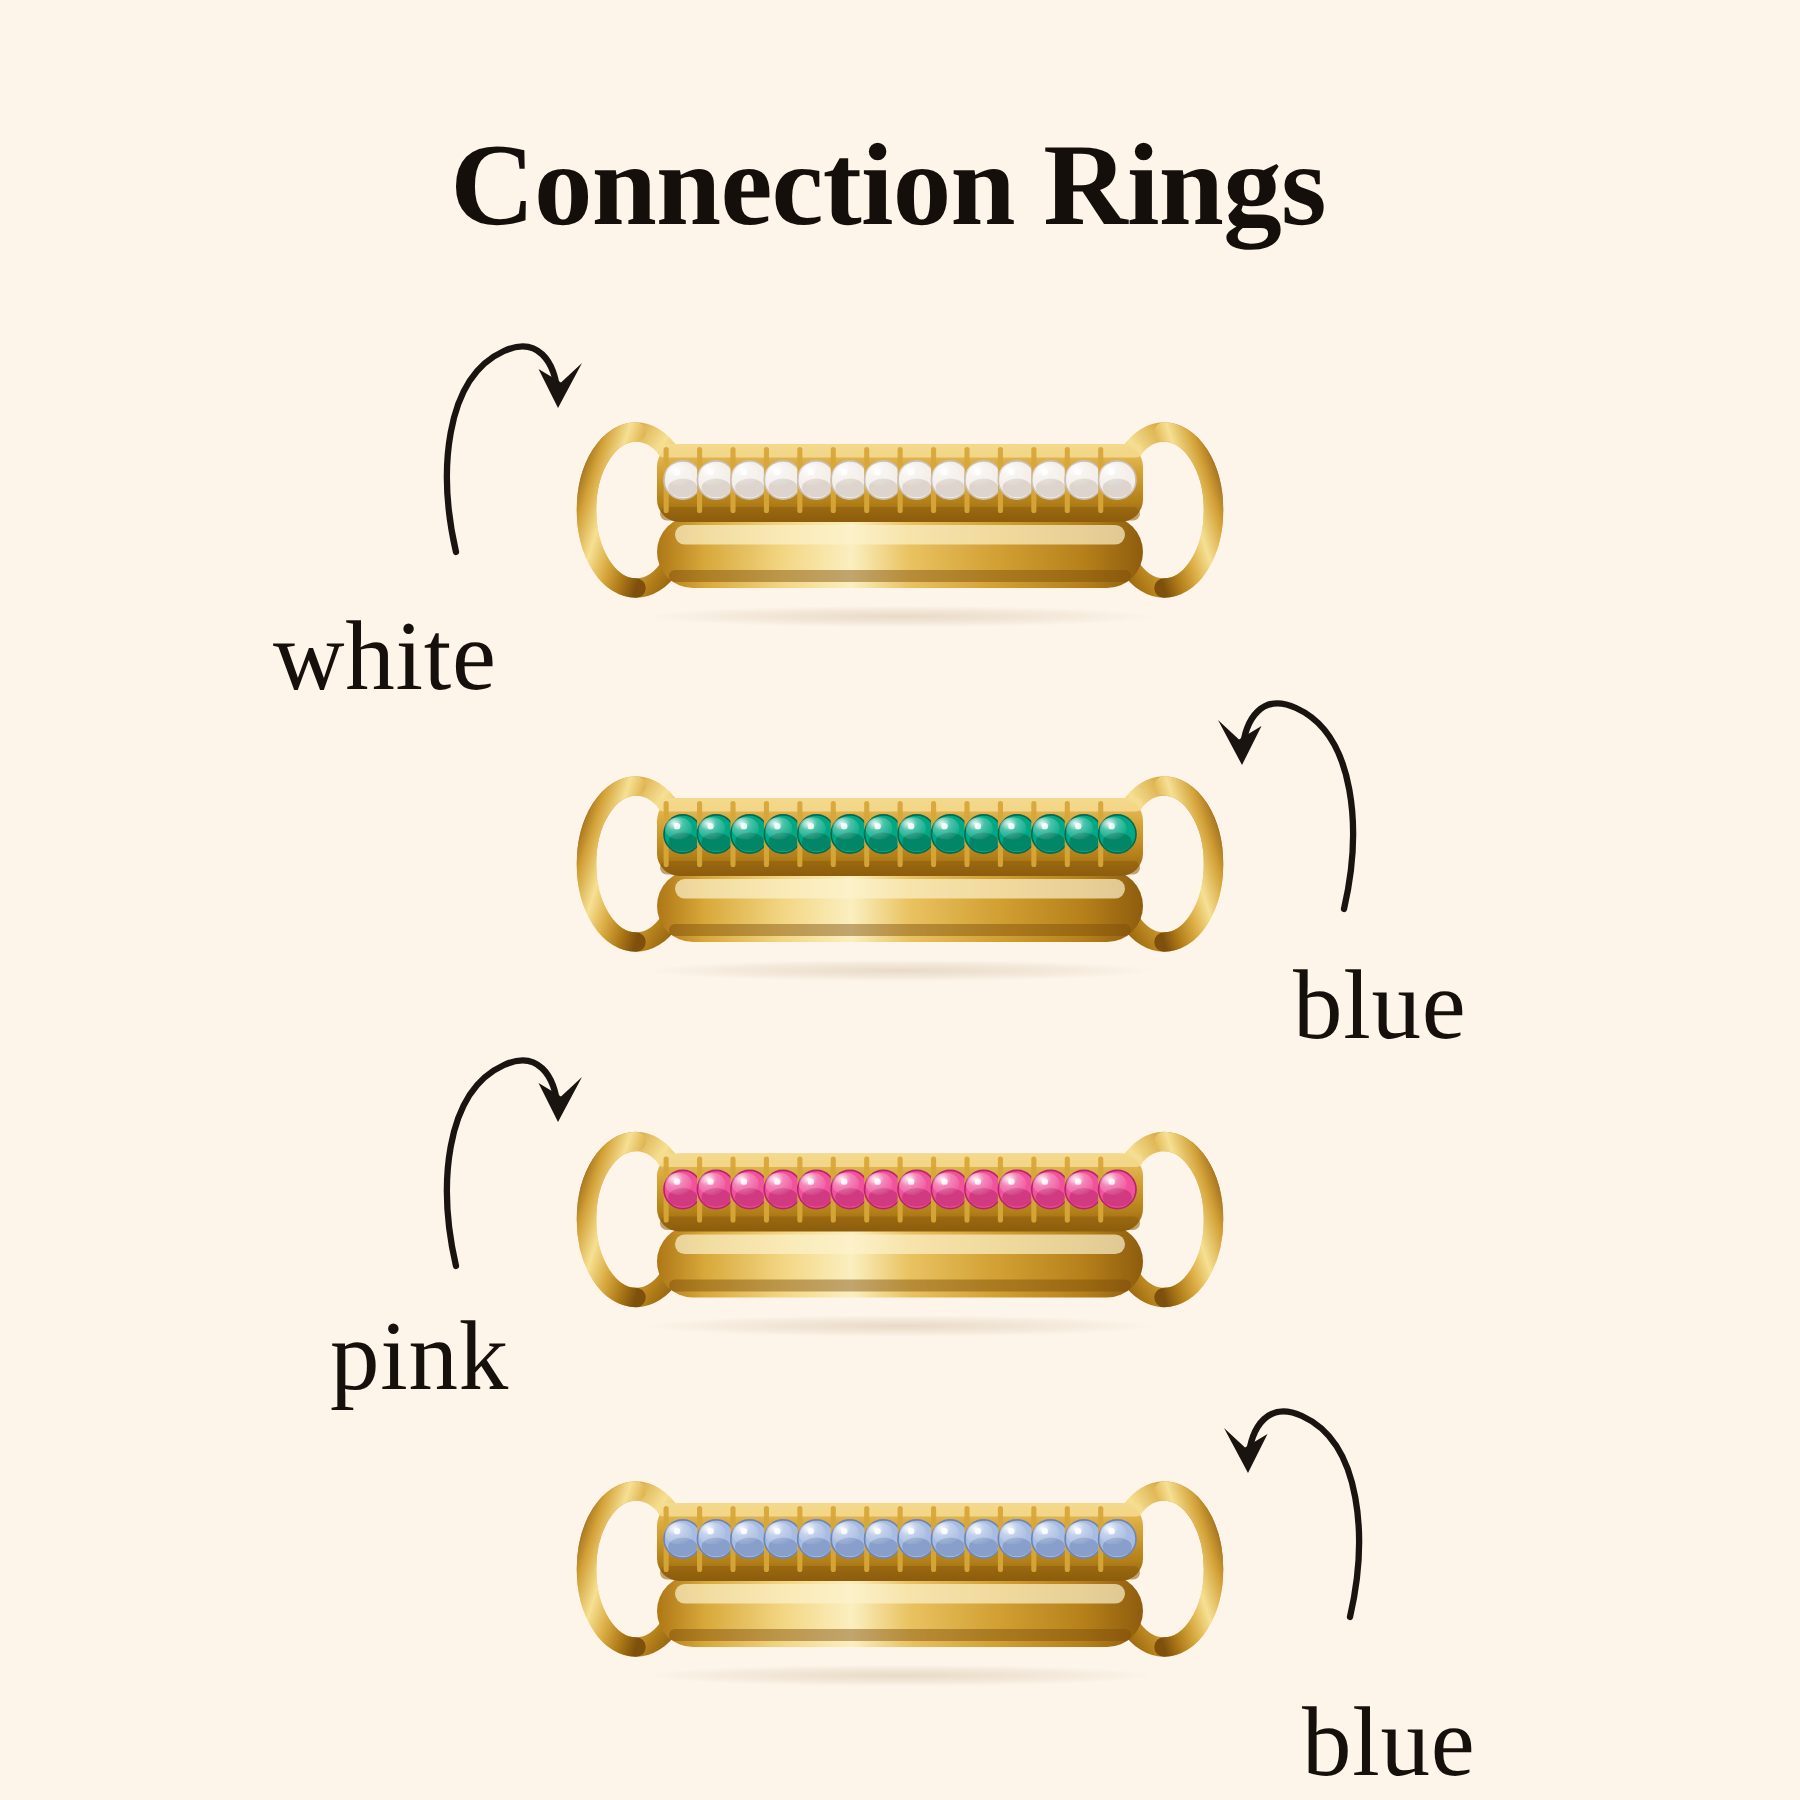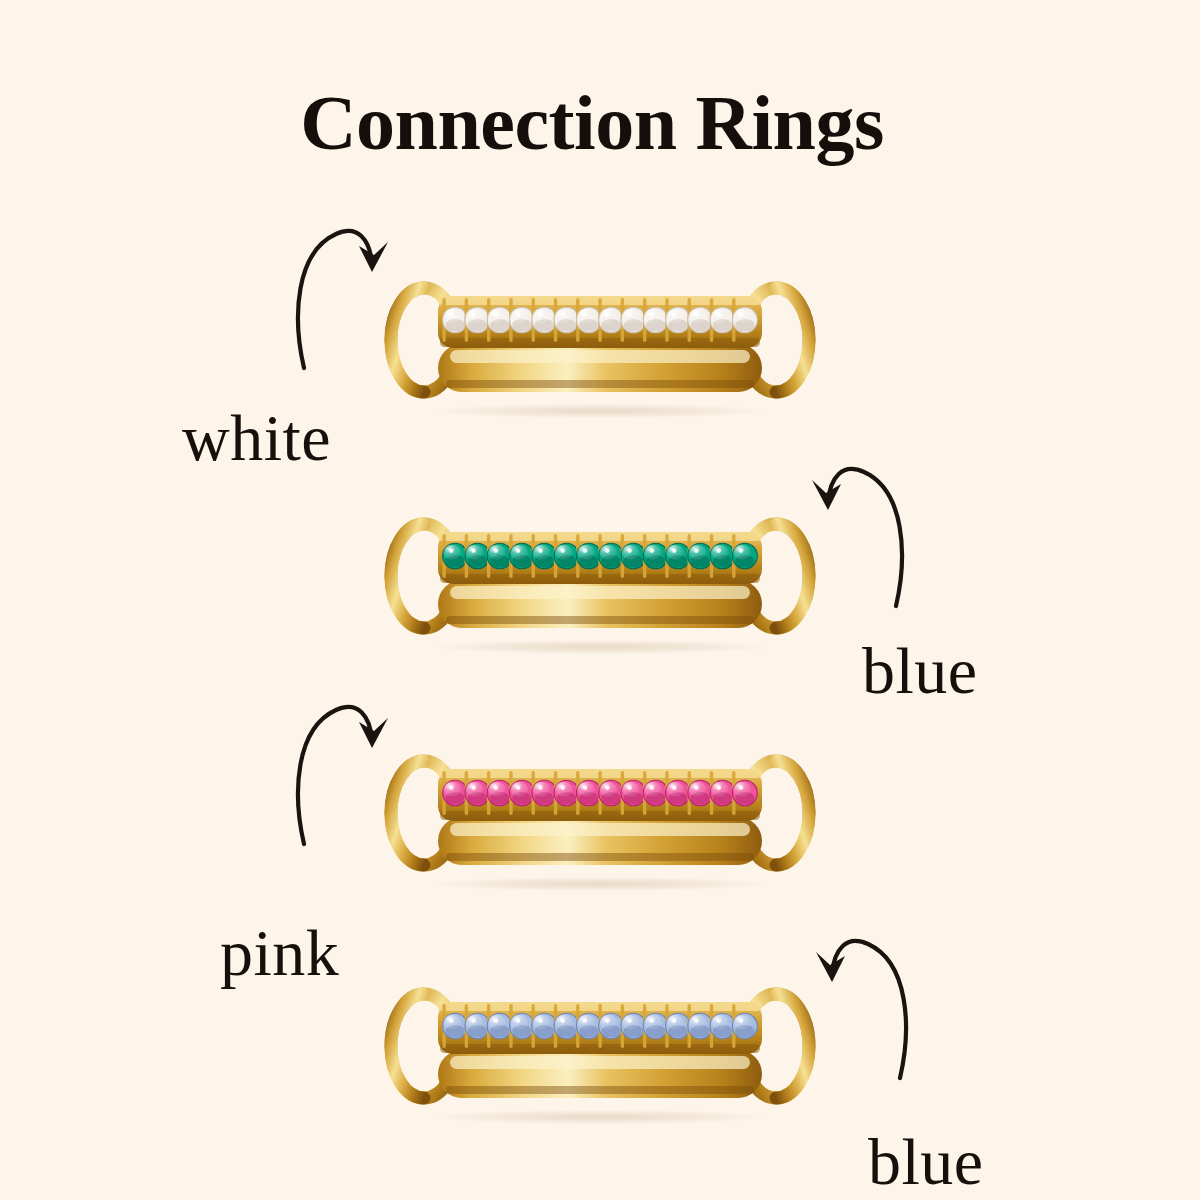--- a/index.html
+++ b/index.html
@@ -40,21 +40,21 @@
     font-family:"Liberation Serif", serif;
     font-weight:400;
     font-size:66px;
     line-height:1;
     color:#15100C;
     letter-spacing:0.5px;
     white-space:nowrap;
   }
   .lbl-white { left:182px; top:405px; }
   .lbl-green { left:862px; top:638px; }
-  .lbl-pink  { left:220px; top:920px; }
+  .lbl-pink  { left:220px; top:872px; }
   .lbl-blue  { left:868px; top:1105px;margin-top:24px; }
 
   
   .arrow { position:absolute; overflow:visible; }
   .arrow path { fill:none; stroke:#191410; stroke-linecap:round; stroke-linejoin:round; }
   .arrow .head { fill:#191410; stroke:none; }
 
   .arw-white { left:252px; top:212px; width:140px; height:160px; }
   .arw-green { left:808px; top:450px; width:140px; height:160px; }
   .arw-pink  { left:252px; top:688px; width:140px; height:160px; }

